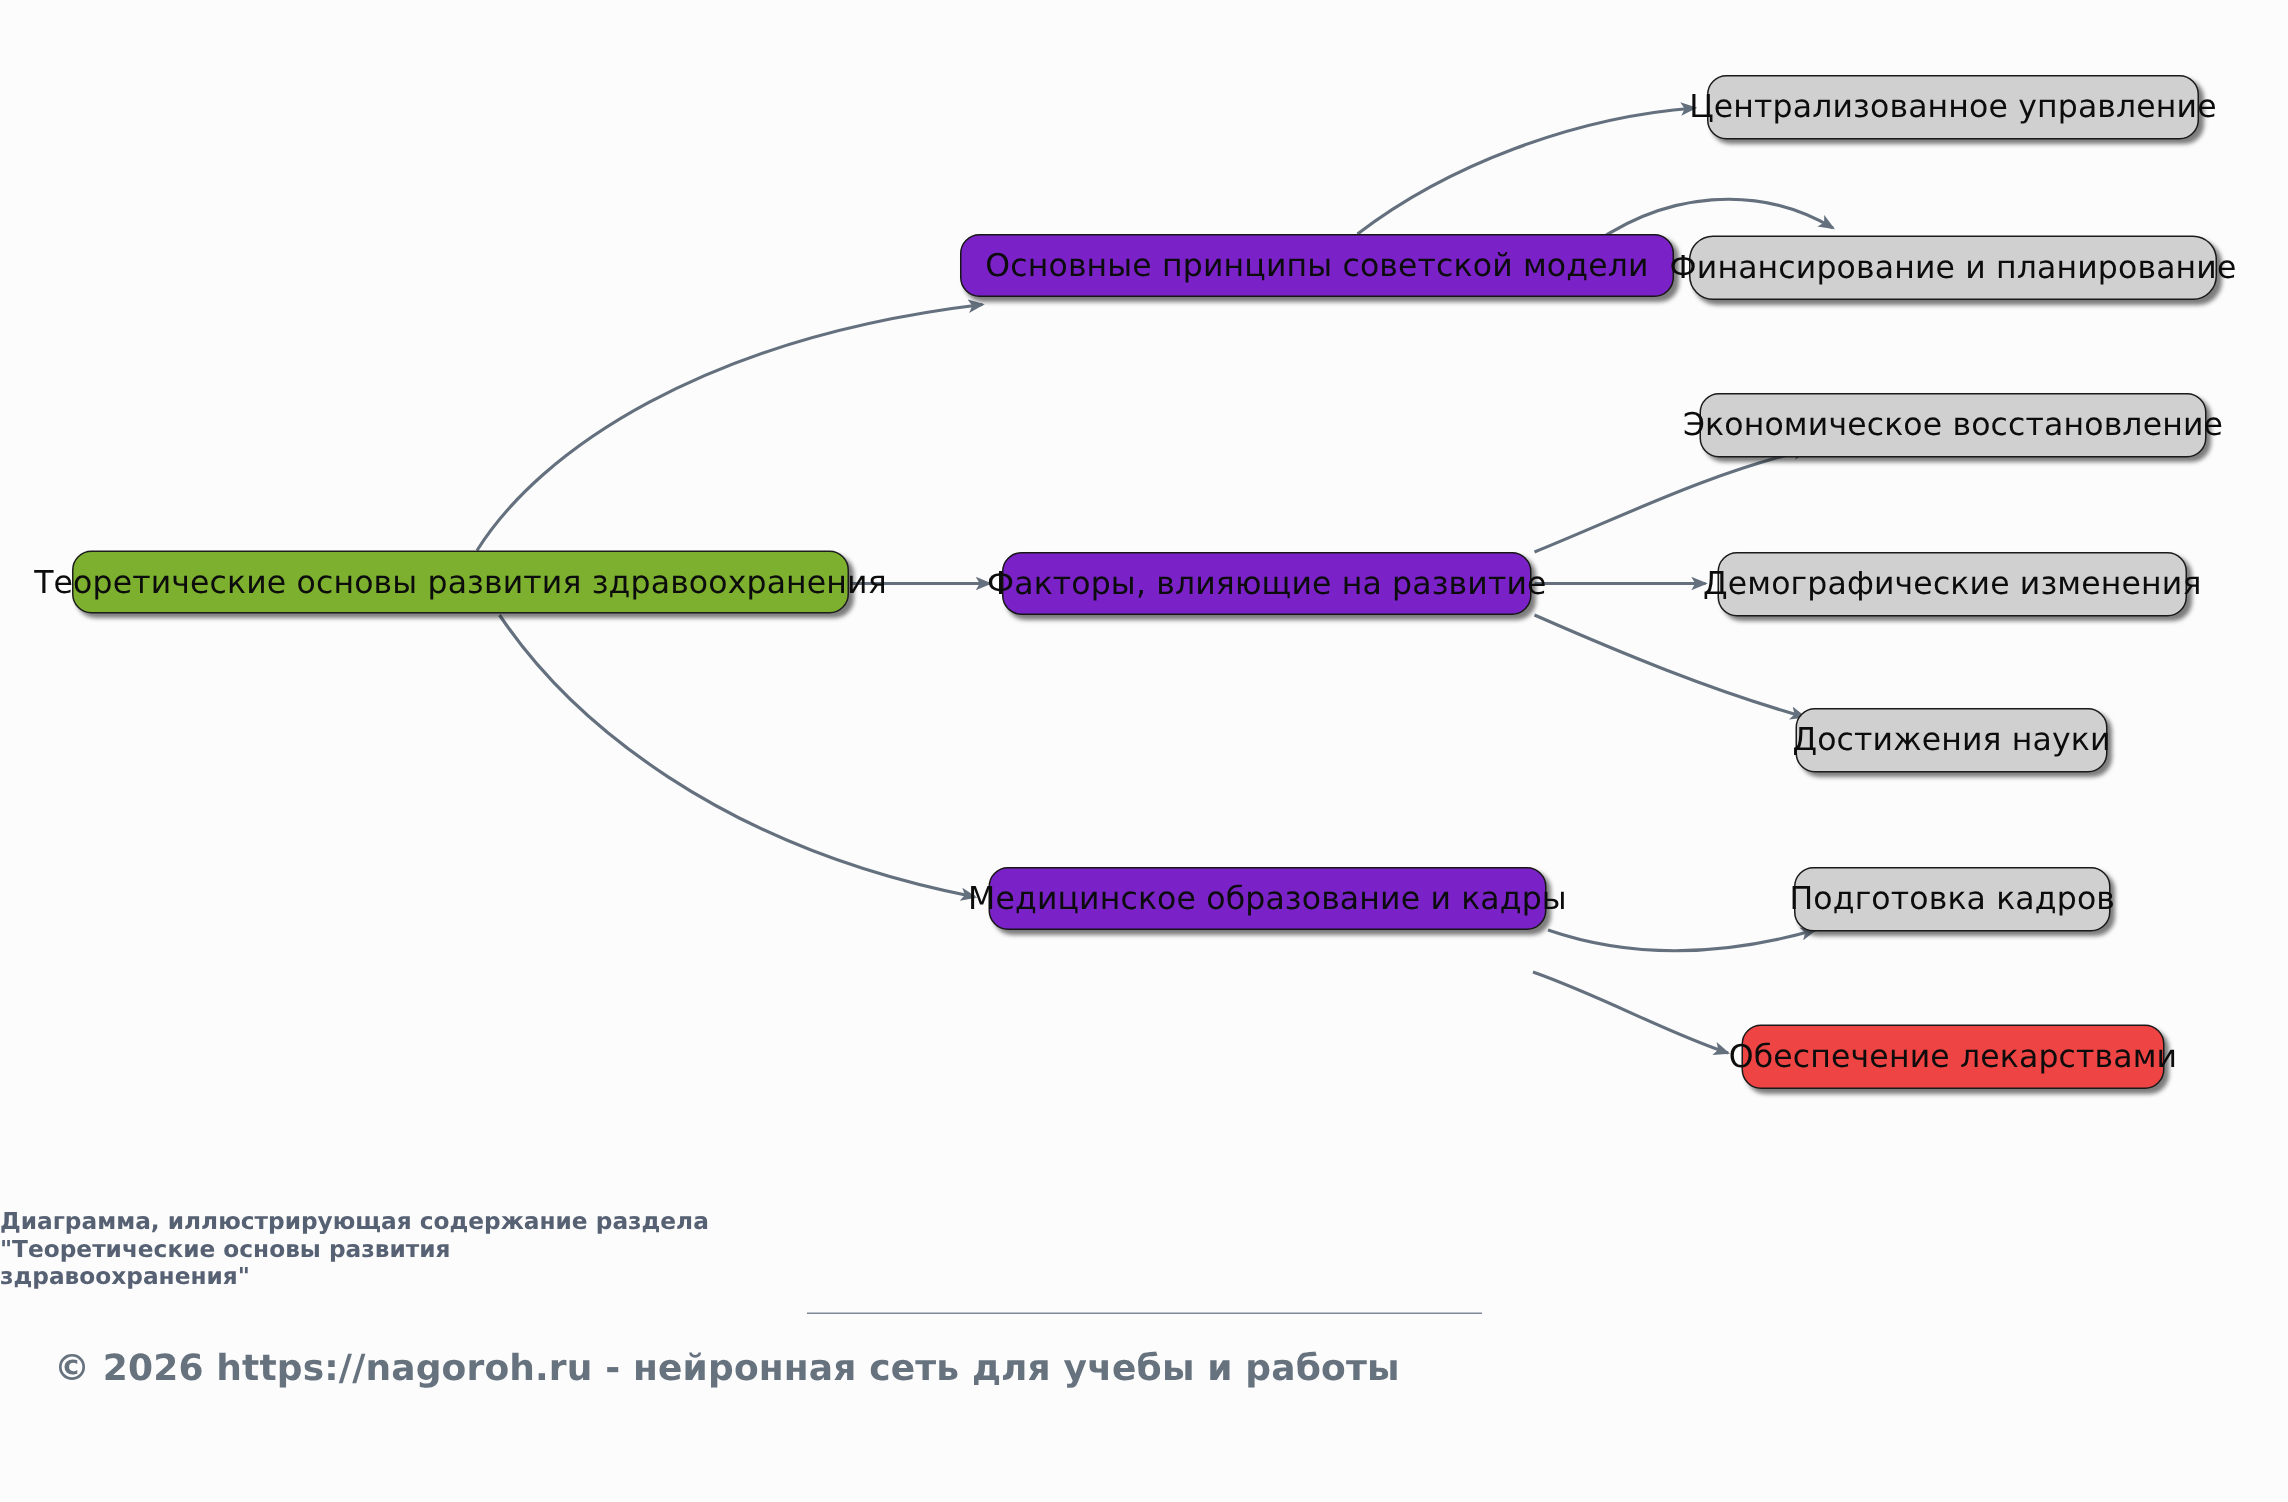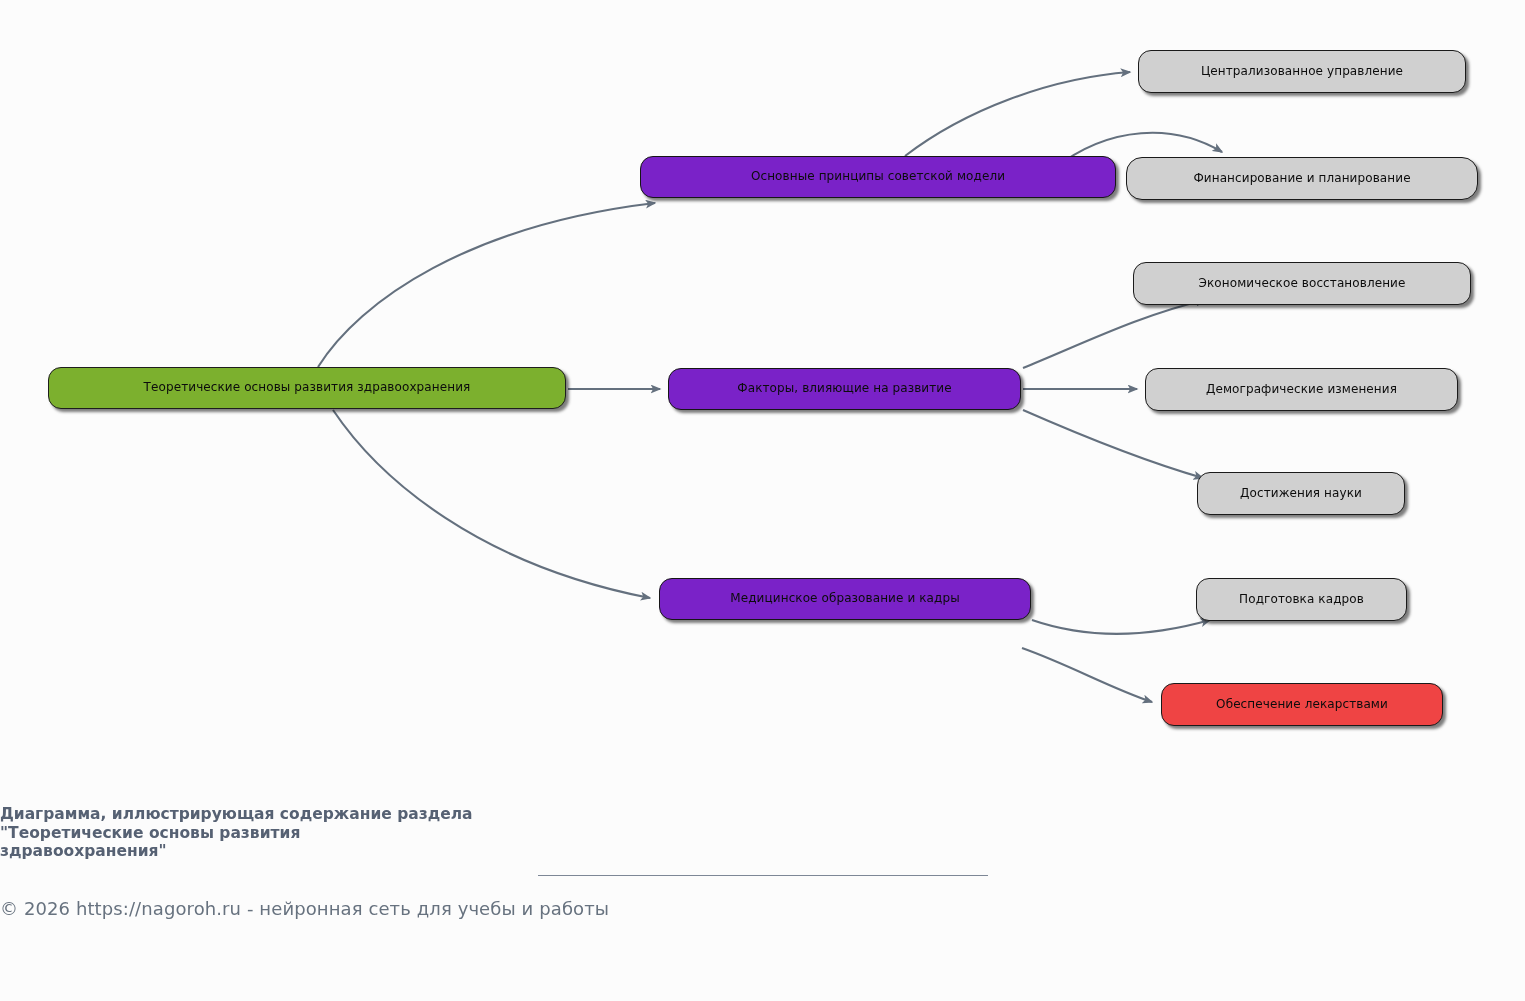--- a/index.html
+++ b/index.html
@@ -34,21 +34,21 @@
   
   .node {
     position: absolute;
     box-sizing: border-box;
     display: flex;
     align-items: center;
     justify-content: center;
     border-radius: 13px;
     border: 1.6px solid #151515;
     color: #0c0c0c;
-    font-size: 12px;
+    font-size: 21px;
     line-height: 1.15;
     letter-spacing: .1px;
     white-space: nowrap;
     box-shadow: 3px 3px 3px rgba(20,20,20,0.55);
     text-rendering: optimizeLegibility;
   }
 
   .node.root {
     background: #7cb02e;
     border-color: #1d1d1d;
@@ -79,24 +79,25 @@
   }
   .caption-rule {
     width: 450px;
     height: 0;
     margin: 14px auto 0 auto;
     border-bottom: 1.3px solid #7d8796;
   }
   .caption-credit {
     margin-top: 22px;
     color: #67727f;
-    font-size: 18px;
-    font-weight: normal;
+    font-size: 24px;
+    font-weight: bold;
     letter-spacing: .1px;
     font-family: "DejaVu Sans", "Liberation Sans", sans-serif;
+    margin-left: 36px;
   }
 </style>
 </head>
 <body style="background: rgb(252, 252, 252);">
 
 <div id="canvas">
 
   <svg id="edges" viewBox="0 0 1525 1001" width="1525" height="1001" xmlns="http://www.w3.org/2000/svg">
     <defs>
       <marker id="arrowhead" markerWidth="11" markerHeight="9" refX="9.5" refY="4.5" orient="auto" markerUnits="userSpaceOnUse">

